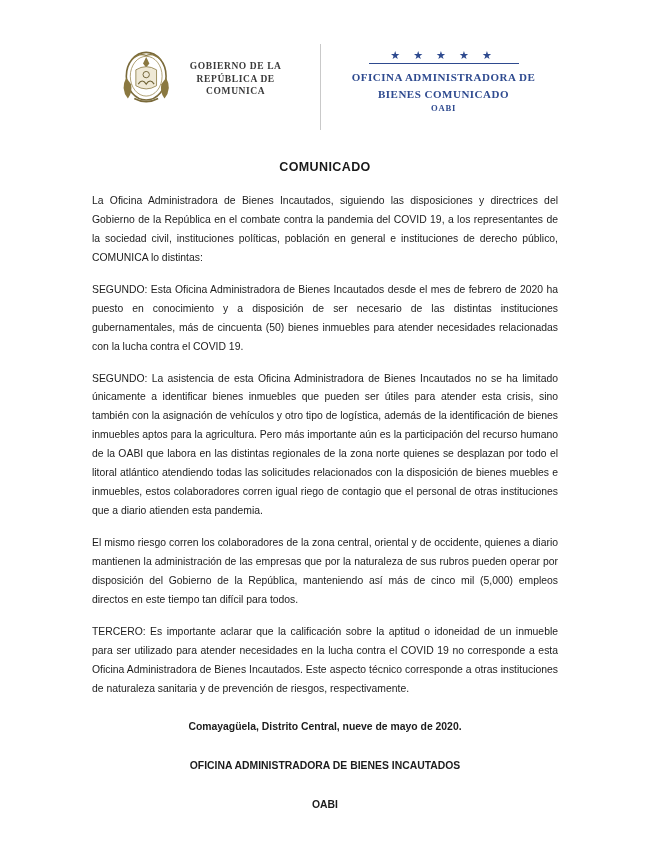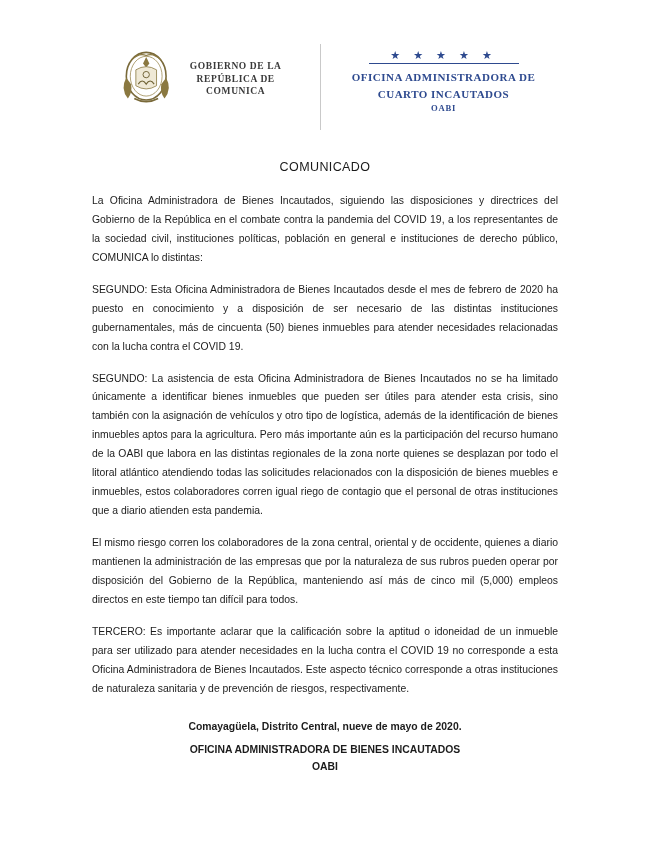--- a/index.html
+++ b/index.html
@@ -84,21 +84,21 @@
     font-family: "Liberation Serif", serif;
     color: #2e4a8f;
     font-size: 8.6px;
     letter-spacing: 0.8px;
     font-weight: bold;
     margin-top: 1px;
   }
   .doc-title {
     text-align: center;
     font-size: 12.5px;
-    font-weight: normal;
+    font-weight: bold;
     color: #1a1a1a;
     margin-top: 30px;
     letter-spacing: 0.4px;
   }
   .body-wrap {
     padding: 0 92px 0 92px;
     margin-top: 18px;
   }
   p.para {
     font-size: 10.4px;
@@ -111,24 +111,24 @@
     font-weight: normal;
   }
   .closing {
     margin-top: 22px;
     text-align: center;
   }
   .closing-line {
     font-size: 10.4px;
     font-weight: bold;
     color: #1c1c1c;
-    margin-bottom: 6px;
+    margin-bottom: 28px;
   }
   .closing-line.small-gap {
-    margin-bottom: 12px;
+    margin-bottom: 28px;
   }
   .scroll-edge {
     position: absolute;
     top: 0;
     right: 0;
     width: 3px;
     height: 847px;
     background: transparent;
   }
 </style>
@@ -158,21 +158,21 @@
       </div>
     </div>
 
     <div class="divider"></div>
 
     <div class="oabi-block">
       <div class="oabi-stars">★ ★ ★ ★ ★</div>
       <div class="oabi-rule"></div>
       <div class="oabi-text">
         <span>OFICINA ADMINISTRADORA DE</span><br>
-        <span>CUARTO INCAUTADOS</span>
+        <span>BIENES COMUNICADO</span>
       </div>
       <div class="oabi-acr">OABI</div>
     </div>
 
   </div>
 
   <div class="doc-title">COMUNICADO</div>
 
   <div class="body-wrap">
     <div id="paragraphs">

